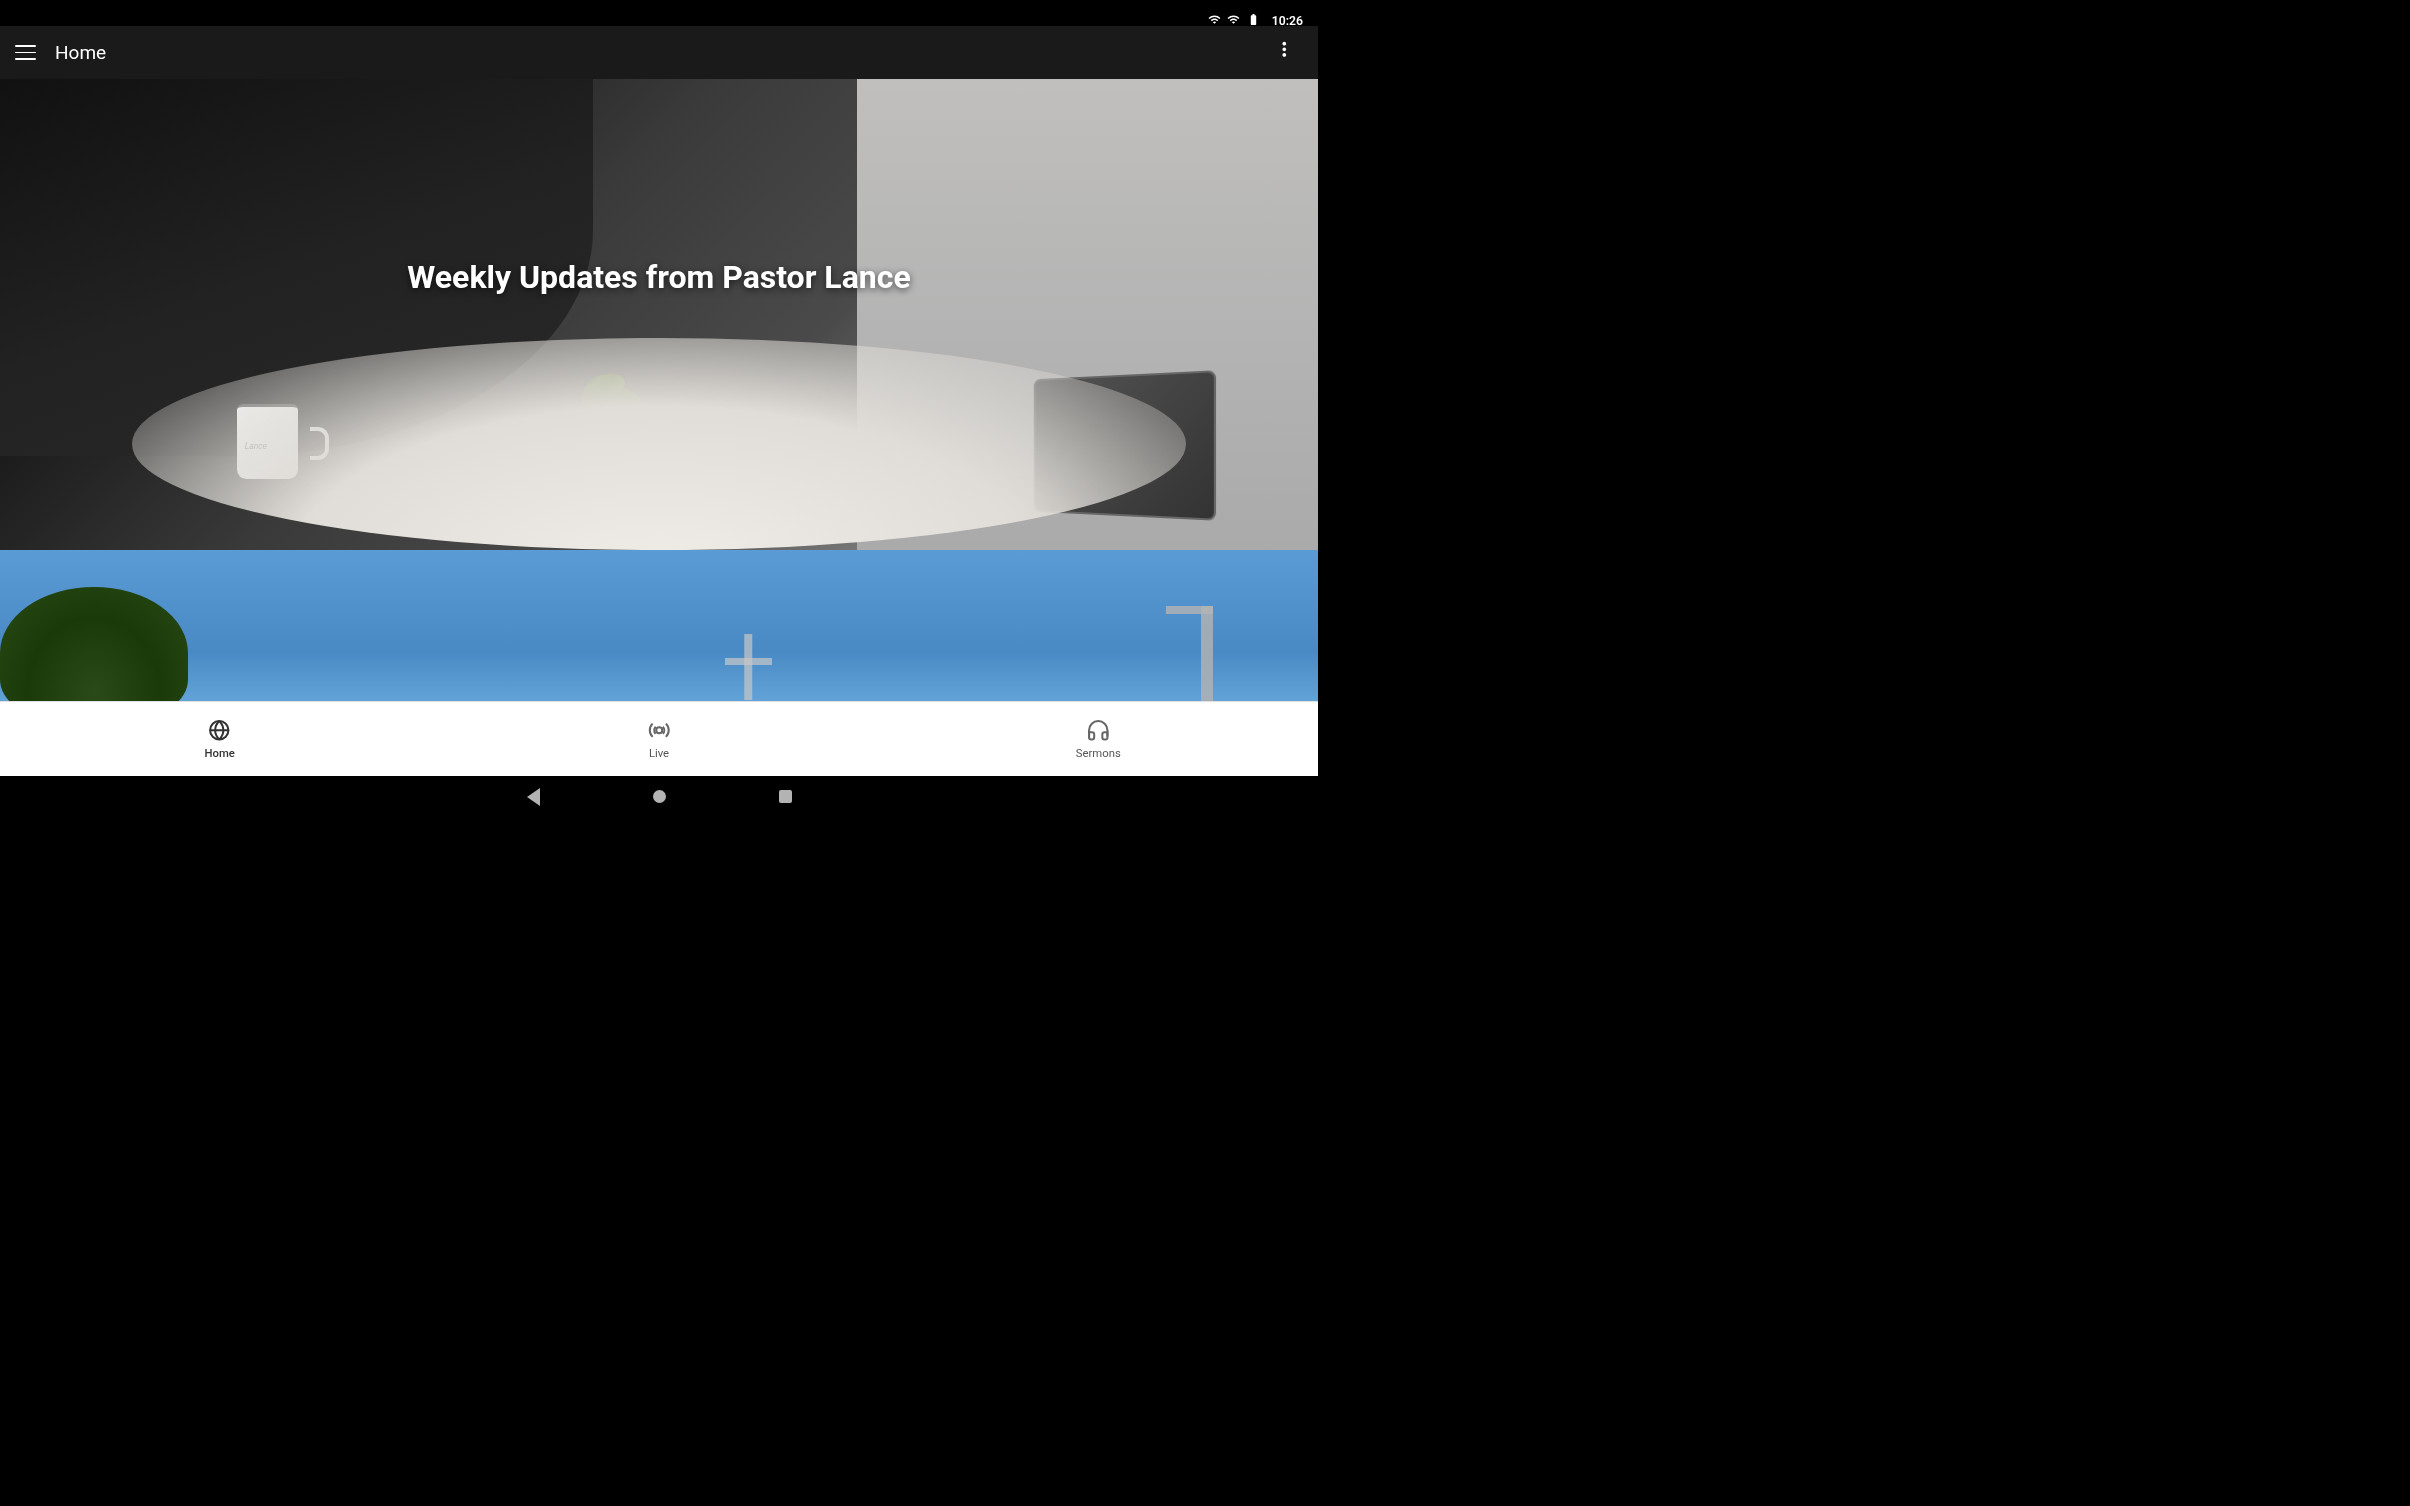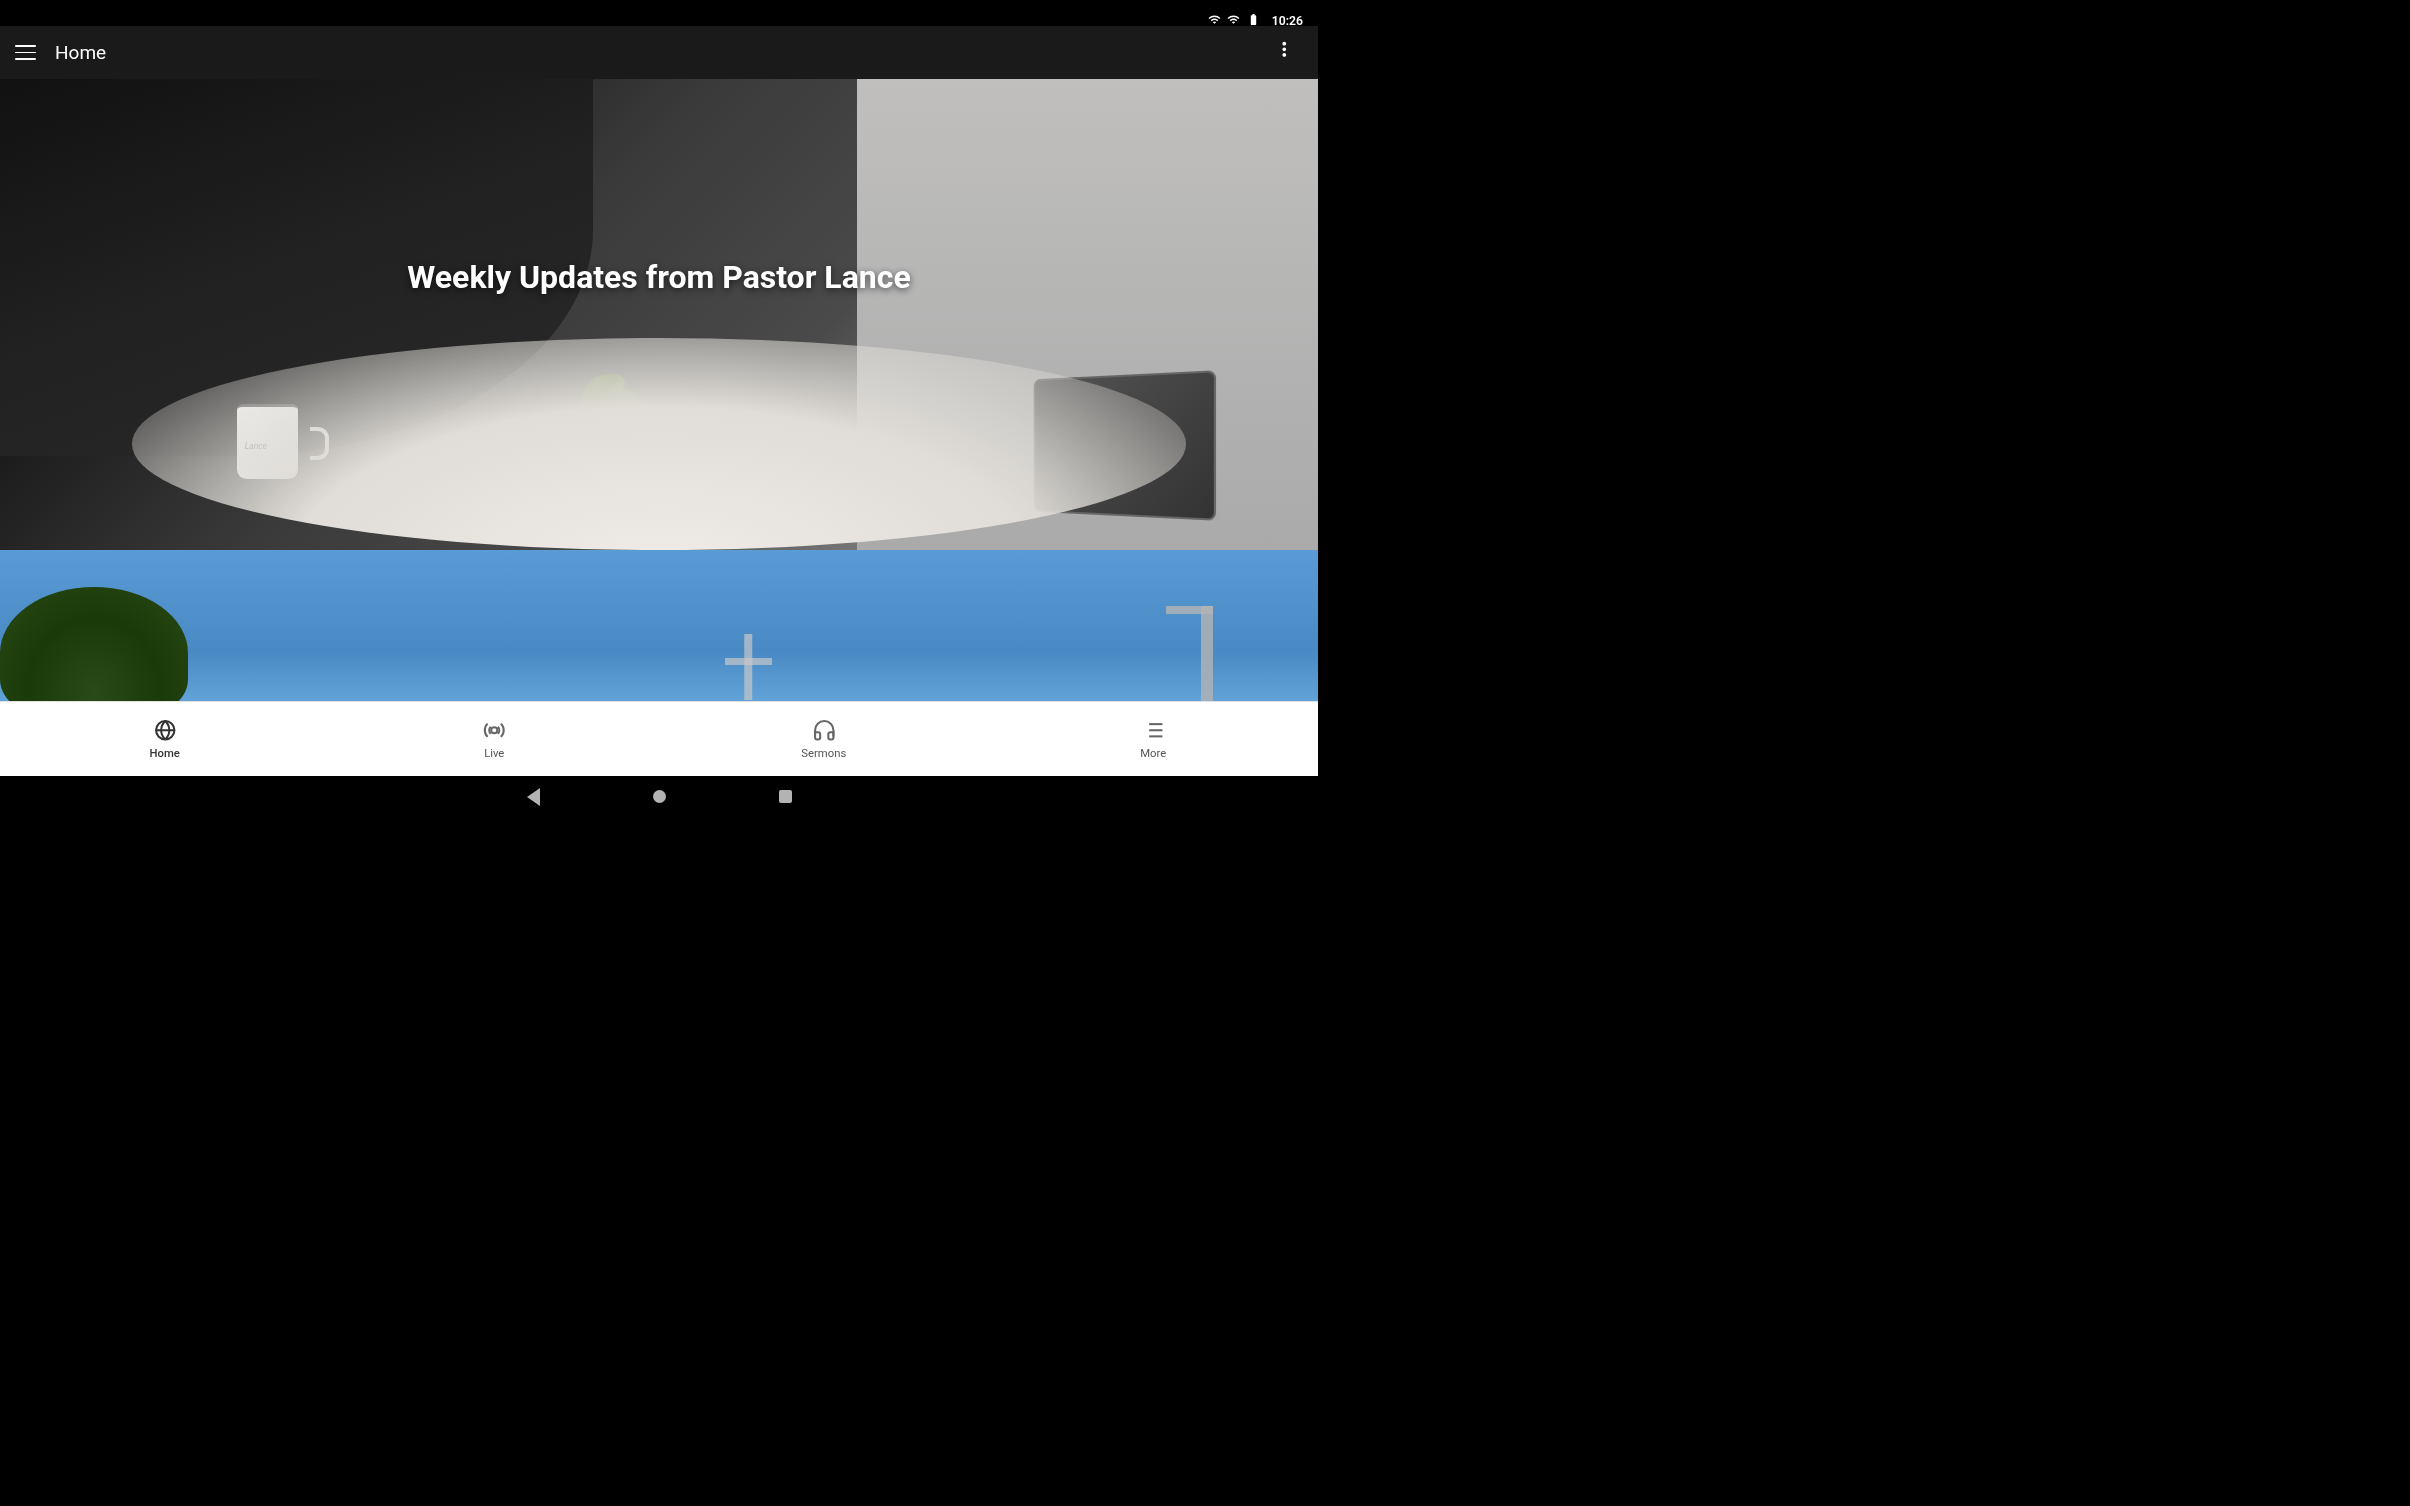--- a/index.html
+++ b/index.html
@@ -562,33 +562,20 @@
     <div class="nav-icon">
       <svg viewBox="0 0 24 24" fill="none" stroke="#666" stroke-width="2">
         <path d="M3 18v-6a9 9 0 0 1 18 0v6"></path>
         <path d="M21 19a2 2 0 0 1-2 2h-1a2 2 0 0 1-2-2v-3a2 2 0 0 1 2-2h3z"></path>
         <path d="M3 19a2 2 0 0 0 2 2h1a2 2 0 0 0 2-2v-3a2 2 0 0 0-2-2H3z"></path>
       </svg>
     </div>
     <span class="nav-label">Sermons</span>
   </div>
 
-  <div class="nav-item">
-    <div class="nav-icon">
-      <svg viewBox="0 0 24 24" fill="none" stroke="#666" stroke-width="2">
-        <line x1="8" y1="6" x2="21" y2="6"></line>
-        <line x1="8" y1="12" x2="21" y2="12"></line>
-        <line x1="8" y1="18" x2="21" y2="18"></line>
-        <line x1="3" y1="6" x2="3.01" y2="6"></line>
-        <line x1="3" y1="12" x2="3.01" y2="12"></line>
-        <line x1="3" y1="18" x2="3.01" y2="18"></line>
-      </svg>
-    </div>
-    <span class="nav-label">More</span>
-  </div>
 </div>
 
 <div id="android-nav">
   <div class="android-btn back-btn"></div>
   <div class="android-btn home-btn"></div>
   <div class="android-btn recents-btn"></div>
 </div>
 
 
 </body></html>

